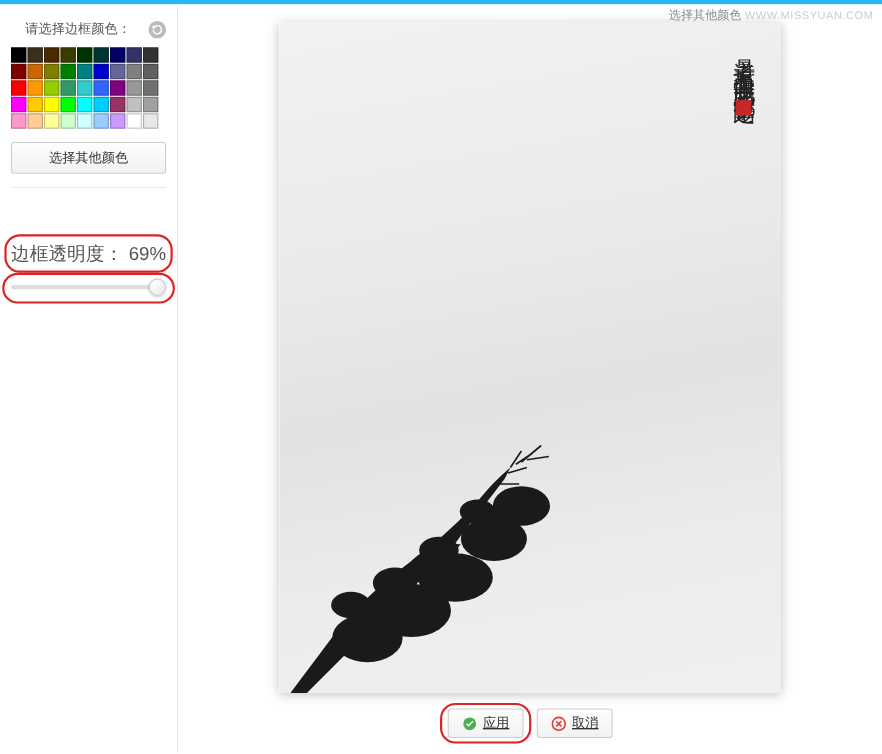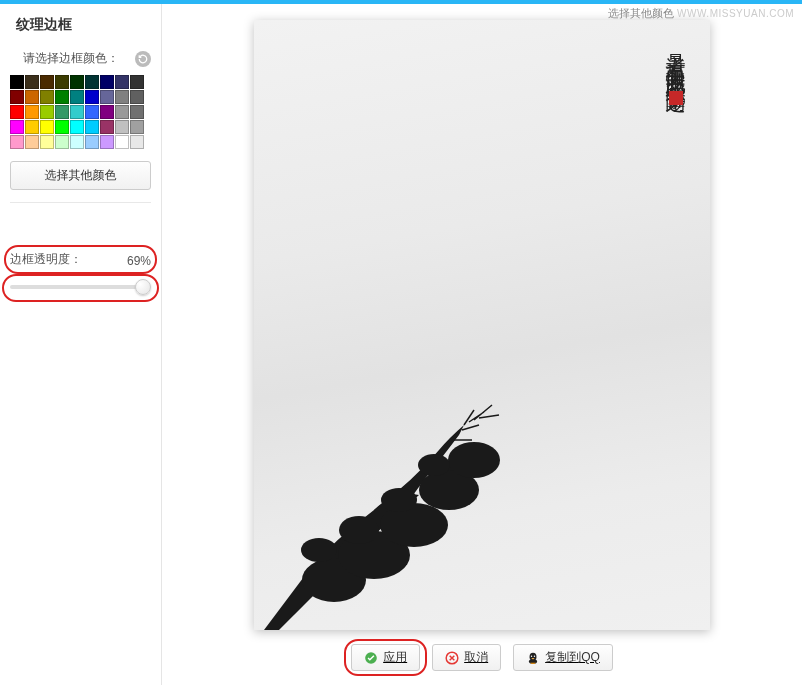--- a/index.html
+++ b/index.html
@@ -81,22 +81,22 @@
       background: linear-gradient(#fefefe, #f1f1f1);
       border: 1px solid #ccc;
       border-radius: 3px;
       cursor: pointer;
       color: #333;
     }
     .divider { height: 1px; background: #e8e8e8; margin: 12px 0; }
     .opacity-row {
       display: flex;
       justify-content: space-between;
-      align-items: flex-end;
-      font-size: 12px;
+      align-items: center;
+      font-size: 17px;
       color: #555;
       position: relative;
       margin-top: 48px;
     }
     .opacity-row .annot {
       position: absolute;
       border: 2px solid #d22;
       border-radius: 14px;
       left: -6px; right: -6px; top: -6px; bottom: -6px;
       pointer-events: none;
@@ -212,21 +212,20 @@
 
 <div class="top-bar"></div>
 
 <div class="watermark">
   <span class="cn">选择其他颜色</span>
   <span class="en">WWW.MISSYUAN.COM</span>
 </div>
 
 <div class="container">
   <div class="sidebar">
-    <div class="panel-title">纹理边框</div>
 
     <div class="label-row">
       <span>请选择边框颜色：</span>
       <span class="refresh-icon">
         <svg width="10" height="10" viewBox="0 0 24 24" fill="none" stroke="#fff" stroke-width="3">
             <path d="M3 12a9 9 0 1 0 3-6.7L3 8"></path>
             <path d="M3 3v5h5"></path>
           </svg>
       </span>
     </div>
@@ -335,28 +334,15 @@
       </button>
       <button class="btn">
         <span class="ico">
           <svg width="14" height="14" viewBox="0 0 24 24">
               <circle cx="12" cy="12" r="10" fill="none" stroke="#e53935" stroke-width="2.5"></circle>
               <path d="M8 8l8 8M16 8l-8 8" stroke="#e53935" stroke-width="2.5"></path>
             </svg>
         </span>
         <span>取消</span>
       </button>
-      <button class="btn">
-        <span class="ico">
-          <svg width="14" height="14" viewBox="0 0 24 24">
-              <ellipse cx="12" cy="10" rx="6" ry="7" fill="#222"></ellipse>
-              <ellipse cx="12" cy="18" rx="7" ry="4" fill="#222"></ellipse>
-              <circle cx="9.5" cy="9" r="1.2" fill="#fff"></circle>
-              <circle cx="14.5" cy="9" r="1.2" fill="#fff"></circle>
-              <path d="M7 20 Q9 22 12 22 Q15 22 17 20" fill="#ff9800"></path>
-              <ellipse cx="12" cy="13" rx="2.5" ry="1.2" fill="#ffb74d"></ellipse>
-            </svg>
-        </span>
-        <span>复制到QQ</span>
-      </button>
     </div>
   </div>
 </div>
 
 </body></html>

